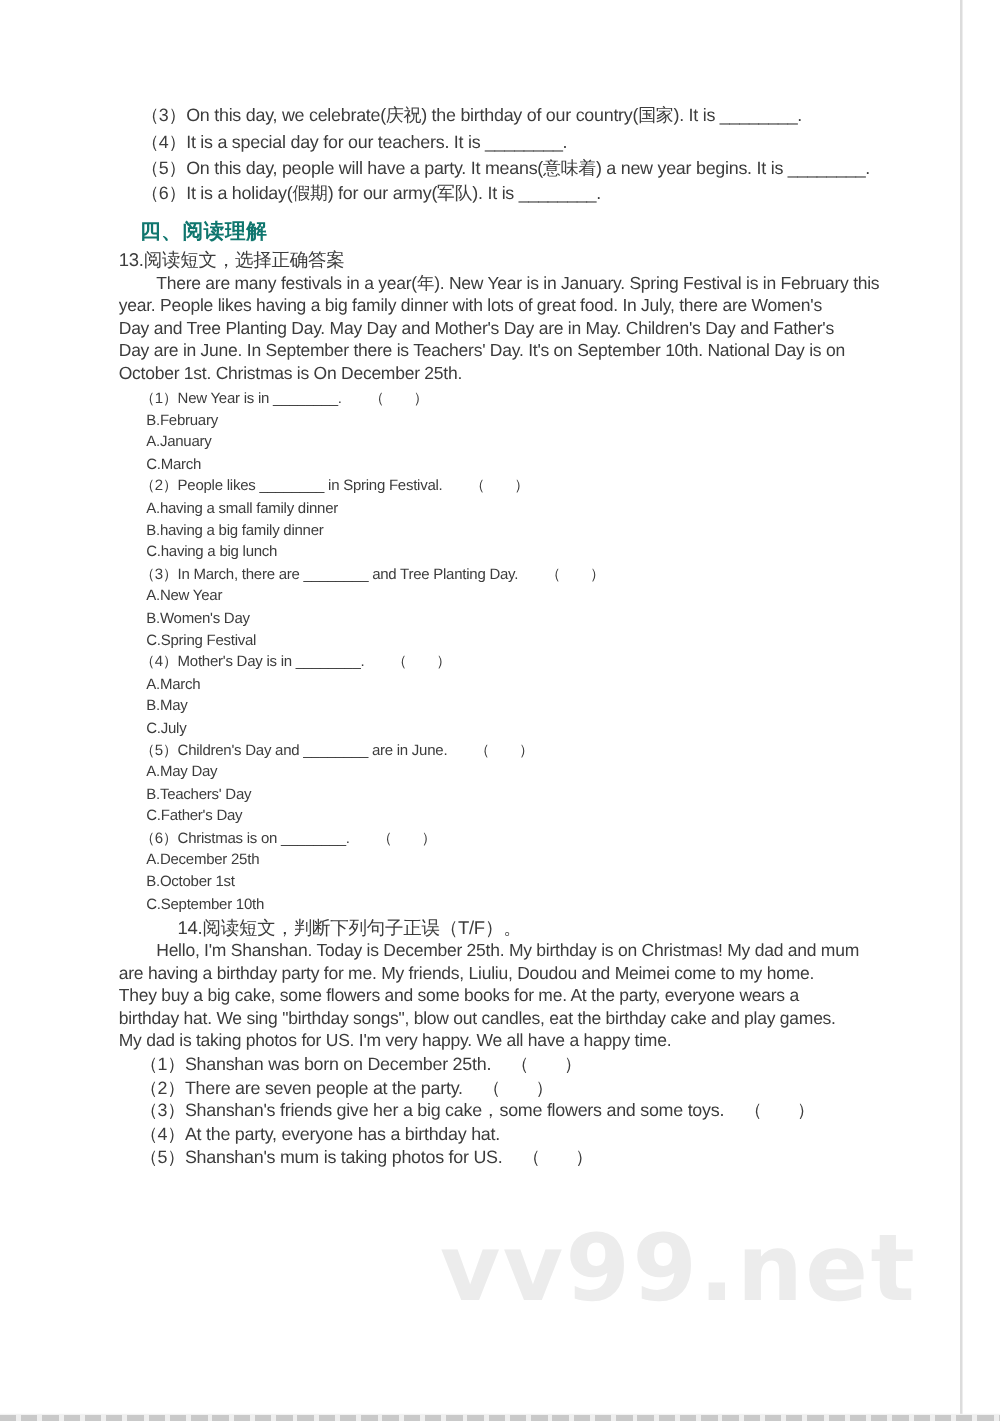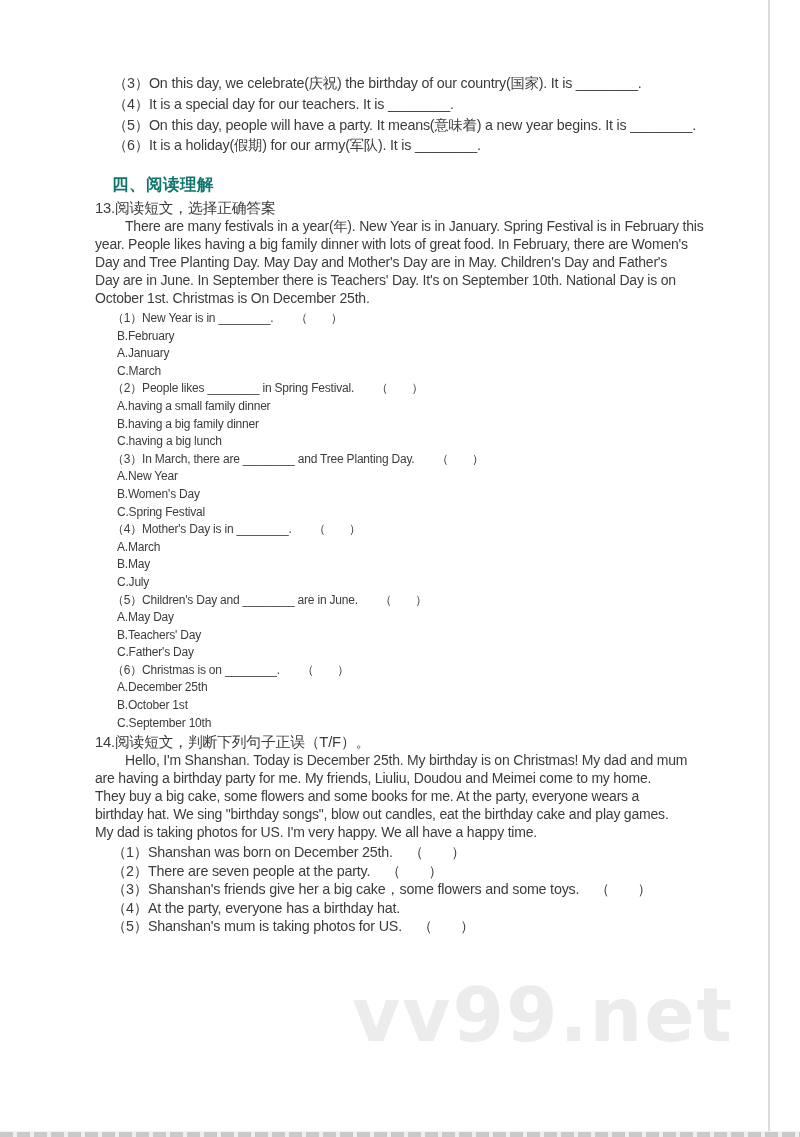--- a/index.html
+++ b/index.html
@@ -4,35 +4,35 @@
 <style>
   html,body{margin:0;padding:0;}
   body{
     width:800px;height:1137px;position:relative;overflow:hidden;
     background:#ffffff;color:#3c3c3c;
     font-family:"Liberation Sans","DejaVu Sans",sans-serif;
     letter-spacing:-0.2px;
   }
   .abs{position:absolute;}
   
-  .topfill{left:113px;top:73px;font-size:14.3px;line-height:20.8px;}
+  .topfill{left:113px;top:83px;font-size:14.3px;line-height:20.8px;}
   
   .sectitle{left:112px;top:174px;font-size:16.5px;font-weight:bold;color:#0f766e;letter-spacing:0.5px;}
   
   .qhead{left:95px;font-size:14.8px;}
   .q13head{top:199px;}
   .passage{left:95px;font-size:14px;line-height:18px;white-space:nowrap;}
   .passage .line{height:18px;}
   .passage .first{padding-left:30px;}
   .p13{top:217px;}
   .questions{left:112px;top:310px;font-size:12px;line-height:17.6px;}
   .questions .opt{padding-left:5px;}
   .bracket{margin-left:22px;}
   
-  .q14head{top:733px;}
+  .q14head{top:733px;margin-left:47px;}
   .p14{top:751px;}
   .statements{left:112px;top:843px;font-size:14.3px;line-height:18.5px;}
   .statements .bracket{margin-left:16px;}
   
   .watermark{
     left:352px;top:972px;font-size:74px;font-weight:bold;color:#ececec;
     letter-spacing:2px;font-family:"DejaVu Sans",sans-serif;user-select:none;
   }
   
   .page-edge{left:768px;top:0;width:2px;height:1137px;background:#dcdcdc;}
@@ -52,21 +52,21 @@
   <div>（5）On this day, people will have a party. It means(意味着) a new year begins. It is ________.</div>
   <div>（6）It is a holiday(假期) for our army(军队). It is ________.</div>
 </div>
 
 <div class="abs sectitle">四、阅读理解</div>
 
 <div class="abs qhead q13head">13.阅读短文，选择正确答案</div>
 
 <div class="abs passage p13">
   <div class="line first">There are many festivals in a year(年). New Year is in January. Spring Festival is in February this</div>
-  <div class="line">year. People likes having a big family dinner with lots of great food. In February, there are Women's</div>
+  <div class="line">year. People likes having a big family dinner with lots of great food. In July, there are Women's</div>
   <div class="line">Day and Tree Planting Day. May Day and Mother's Day are in May. Children's Day and Father's</div>
   <div class="line">Day are in June. In September there is Teachers' Day. It's on September 10th. National Day is on</div>
   <div class="line">October 1st. Christmas is On December 25th.</div>
 </div>
 
 <div class="abs questions">
   <div>
     <span>（1）New Year is in ________.</span><span class="bracket">（　　）</span>
   </div>
   <div class="opt">B.February</div>

